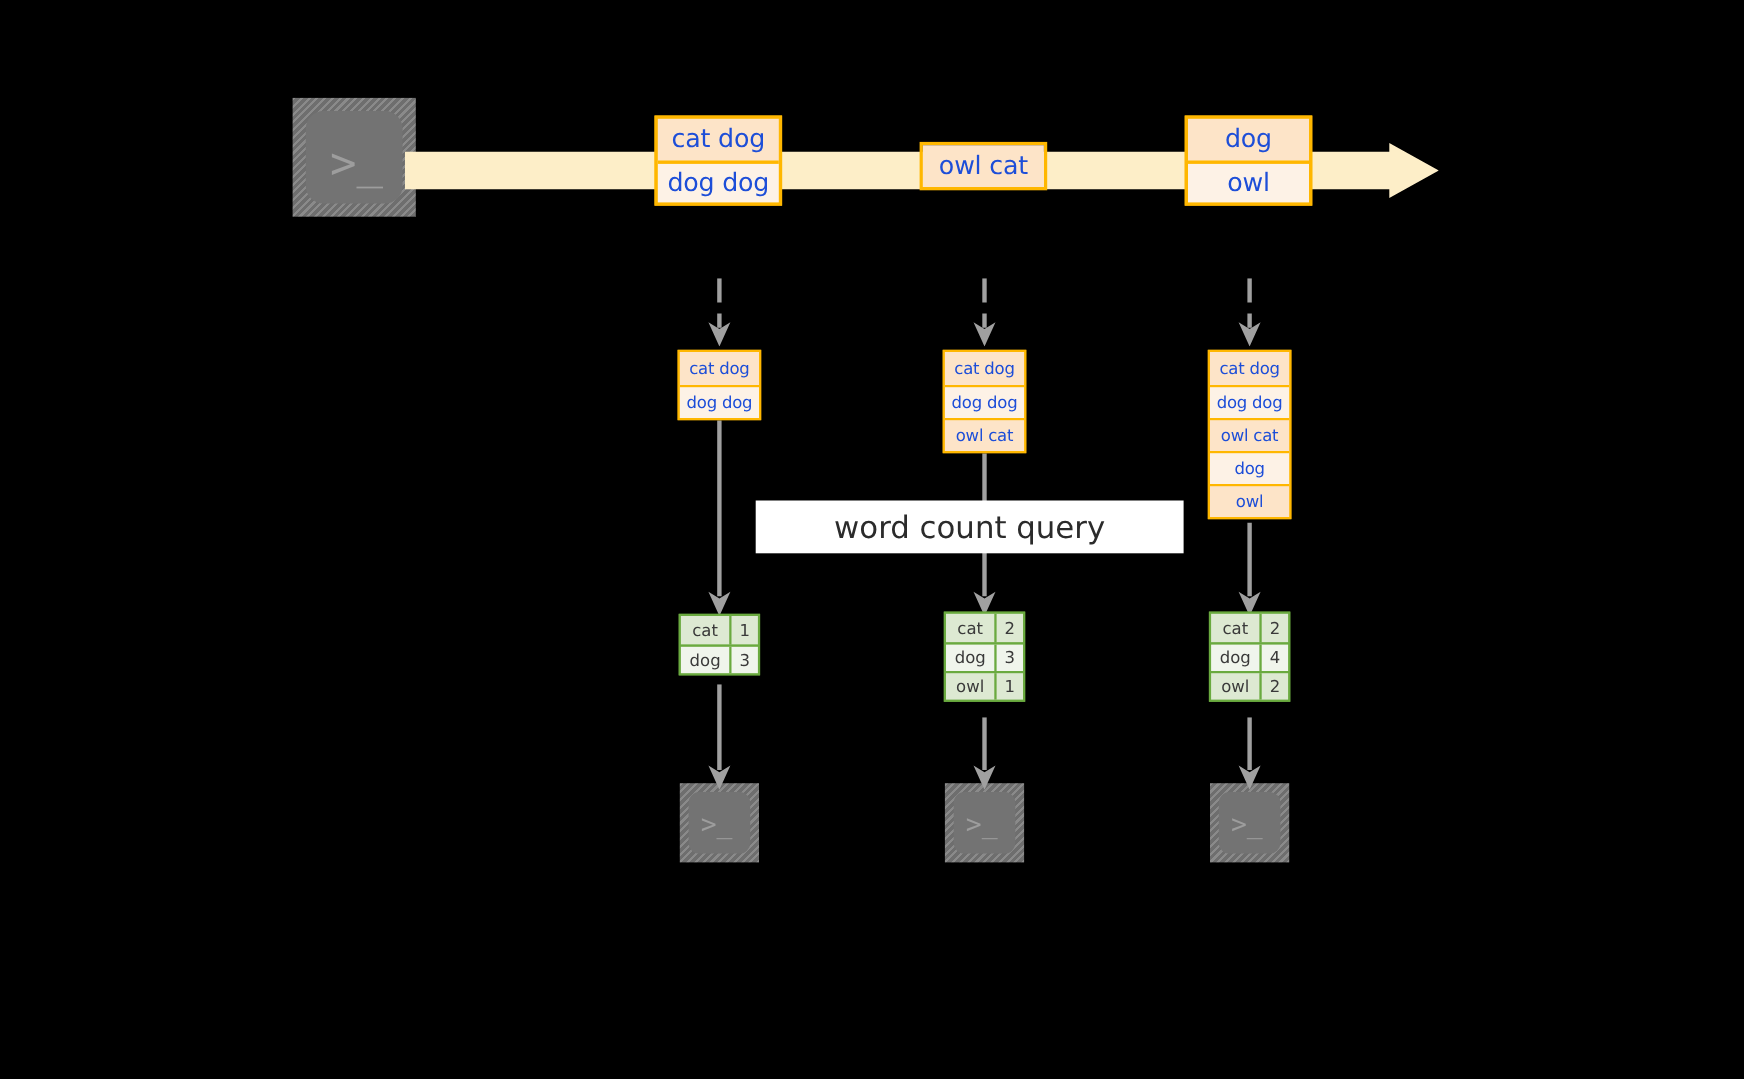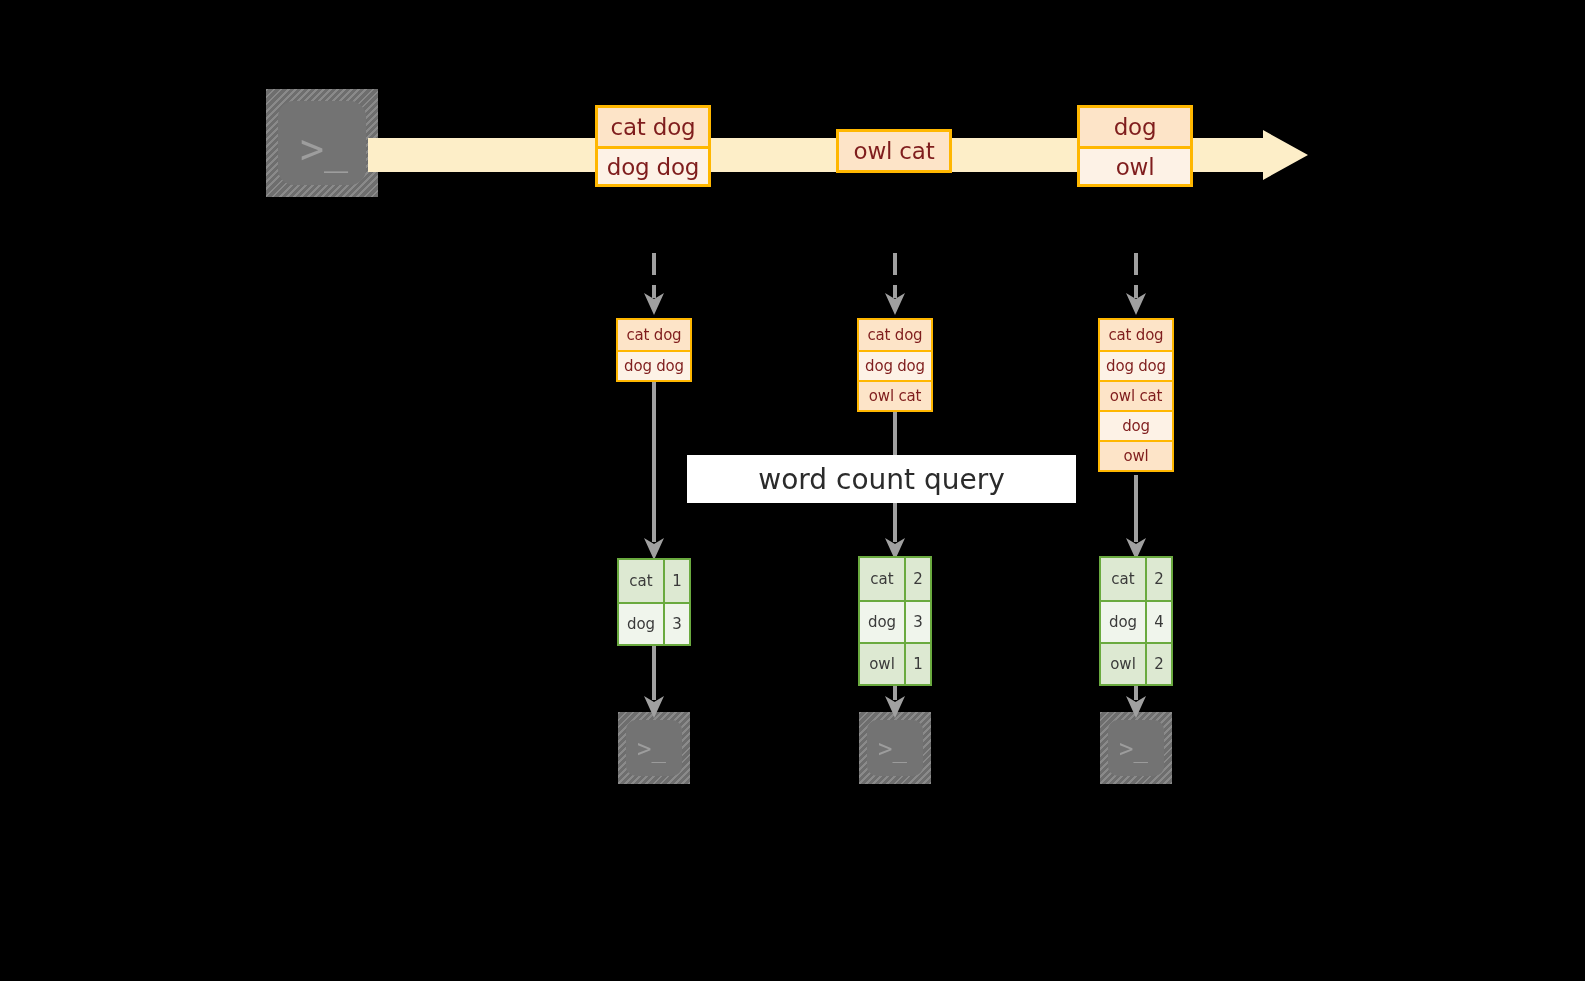--- a/index.html
+++ b/index.html
@@ -52,21 +52,21 @@
   .recbox {
     position: absolute;
     border: 3px solid #ffb700;
     background: #ffb700;
     display: flex; flex-direction: column;
     z-index: 4;
   }
   .recbox .cell {
     flex: 1 1 auto;
     display: flex; align-items: center; justify-content: center;
-    color: #7f1d1d;
+    color: #1d4ed8;
     white-space: nowrap;
     letter-spacing: -0.2px;
   }
   .recbox .cell.odd  { background: #fde4c8; }
   .recbox .cell.even { background: #fdf2e6; }
   .recbox .cell + .cell { border-top: 3px solid #ffb700; }
 
   
   .recbox.top { font-size: 23px; }
   .recbox.top .cell { height: 38px; }
@@ -79,21 +79,21 @@
 
   
   .restable {
     position: absolute;
     border: 2px solid #6aaa3f;
     background: #6aaa3f;
     display: flex; flex-direction: column;
     z-index: 4;
     font-size: 15px;
   }
-  .restable .row { display: flex; height: 42px; }
+  .restable .row { display: flex; height: 26px; }
   .restable .row + .row { border-top: 2px solid #6aaa3f; }
   .restable .c-word, .restable .c-cnt {
     display: flex; align-items: center; justify-content: center;
     color: #3a3a3a;
   }
   .restable .c-word { width: 44px; }
   .restable .c-cnt  { width: 26px; border-left: 2px solid #6aaa3f; }
   .restable .row.odd  .c-word, .restable .row.odd  .c-cnt { background: #dde9d2; }
   .restable .row.even .c-word, .restable .row.even .c-cnt { background: #f0f5ec; }
 

